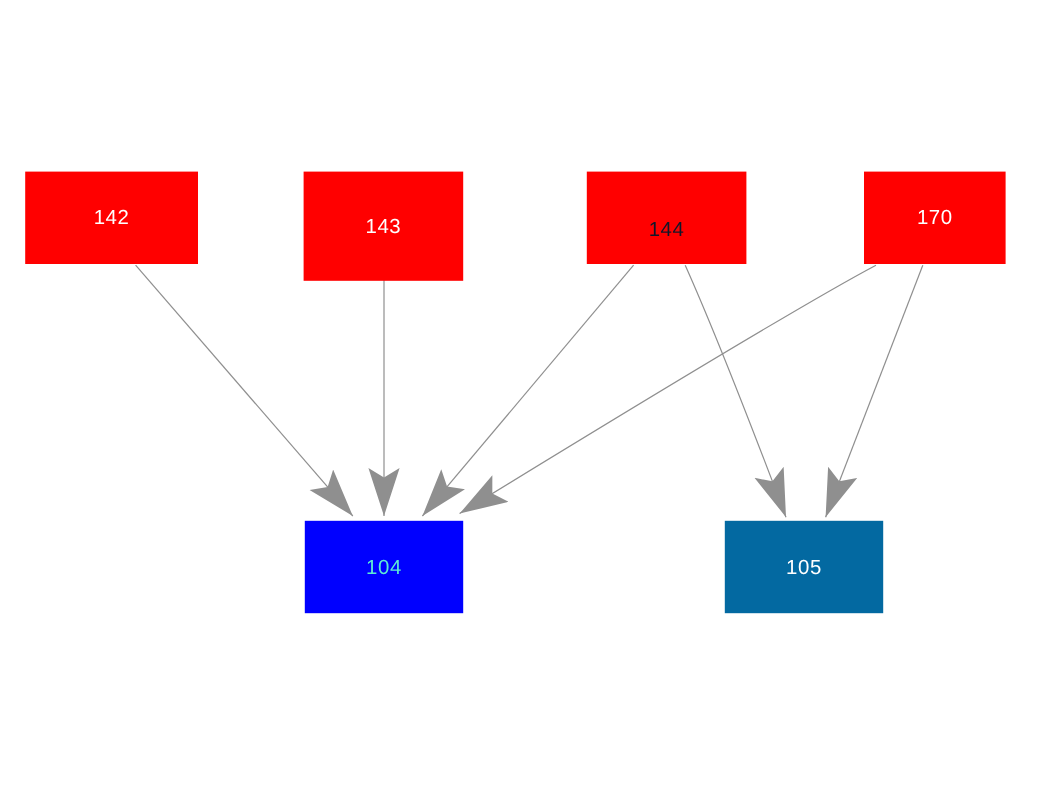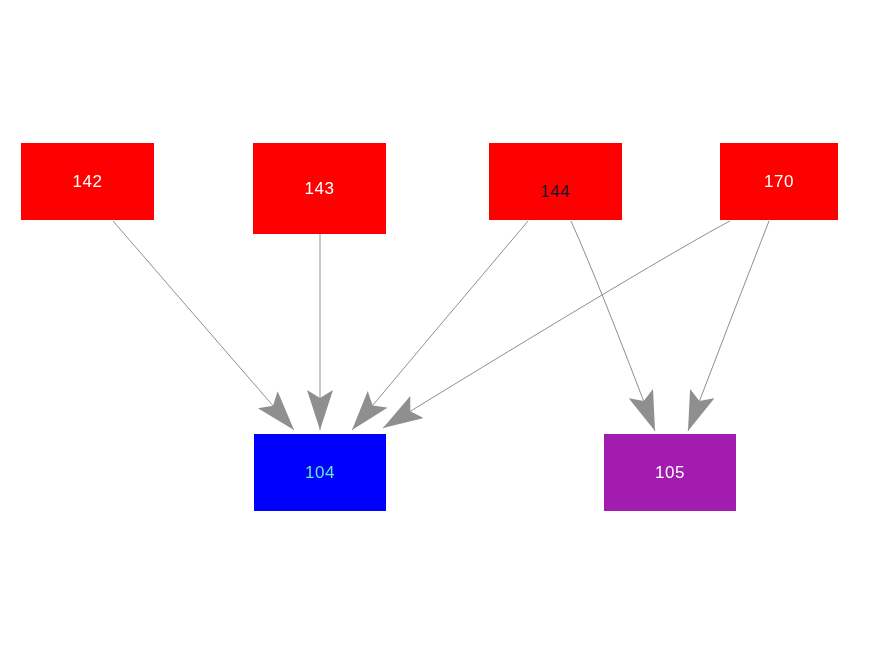--- a/index.html
+++ b/index.html
@@ -49,32 +49,32 @@
     <g id="edge-group">
         <path d="M 113 221 Q 203 325 294 430" fill="none" stroke="#8f8f8f" stroke-width="1" marker-end="url(#arrowhead)"></path>
         <path d="M 320 221 Q 320 326 320 430" fill="none" stroke="#8f8f8f" stroke-width="1" marker-end="url(#arrowhead)"></path>
         <path d="M 528 221 Q 440 325 352 430" fill="none" stroke="#8f8f8f" stroke-width="1" marker-end="url(#arrowhead)"></path>
         <path d="M 571 221 Q 601 288 655 431" fill="none" stroke="#8f8f8f" stroke-width="1" marker-end="url(#arrowhead)"></path>
         <path d="M 730 221 Q 660 258 383 428" fill="none" stroke="#8f8f8f" stroke-width="1" marker-end="url(#arrowhead)"></path>
         <path d="M 769 221 Q 728 326 688 431" fill="none" stroke="#8f8f8f" stroke-width="1" marker-end="url(#arrowhead)"></path>
       </g>
   </svg>
   <div id="nodes-layer">
-      <div class="node" style="left: 21px; top: 143px; width: 133px; height: 77px; background: rgb(255, 0, 0);">
+      <div class="node" style="left: 21px; top: 143px; width: 144px; height: 77px; background: rgb(255, 0, 0);">
         <span class="node-label" style="color: rgb(255, 255, 255);">142</span>
       </div>
       <div class="node" style="left: 253px; top: 143px; width: 133px; height: 91px; background: rgb(255, 0, 0);">
         <span class="node-label" style="color: rgb(255, 255, 255);">143</span>
       </div>
       <div class="node" style="left: 489px; top: 143px; width: 133px; height: 77px; background: rgb(255, 0, 0);">
         <span class="node-label" style="color: #0f172a; margin-top: 20px;">144</span>
       </div>
       <div class="node" style="left: 720px; top: 143px; width: 118px; height: 77px; background: rgb(255, 0, 0);">
         <span class="node-label" style="color: rgb(255, 255, 255);">170</span>
       </div>
       <div class="node" style="left: 254px; top: 434px; width: 132px; height: 77px; background: rgb(0, 0, 255);">
         <span class="node-label" style="color: #5eead4;">104</span>
       </div>
-      <div class="node" style="left: 604px; top: 434px; width: 132px; height: 77px; background: #a21caf;">
+      <div class="node" style="left: 604px; top: 434px; width: 132px; height: 77px; background: #0369a1;">
         <span class="node-label" style="color: rgb(255, 255, 255);">105</span>
       </div>
     </div>
 </div>
 
 </body></html>

